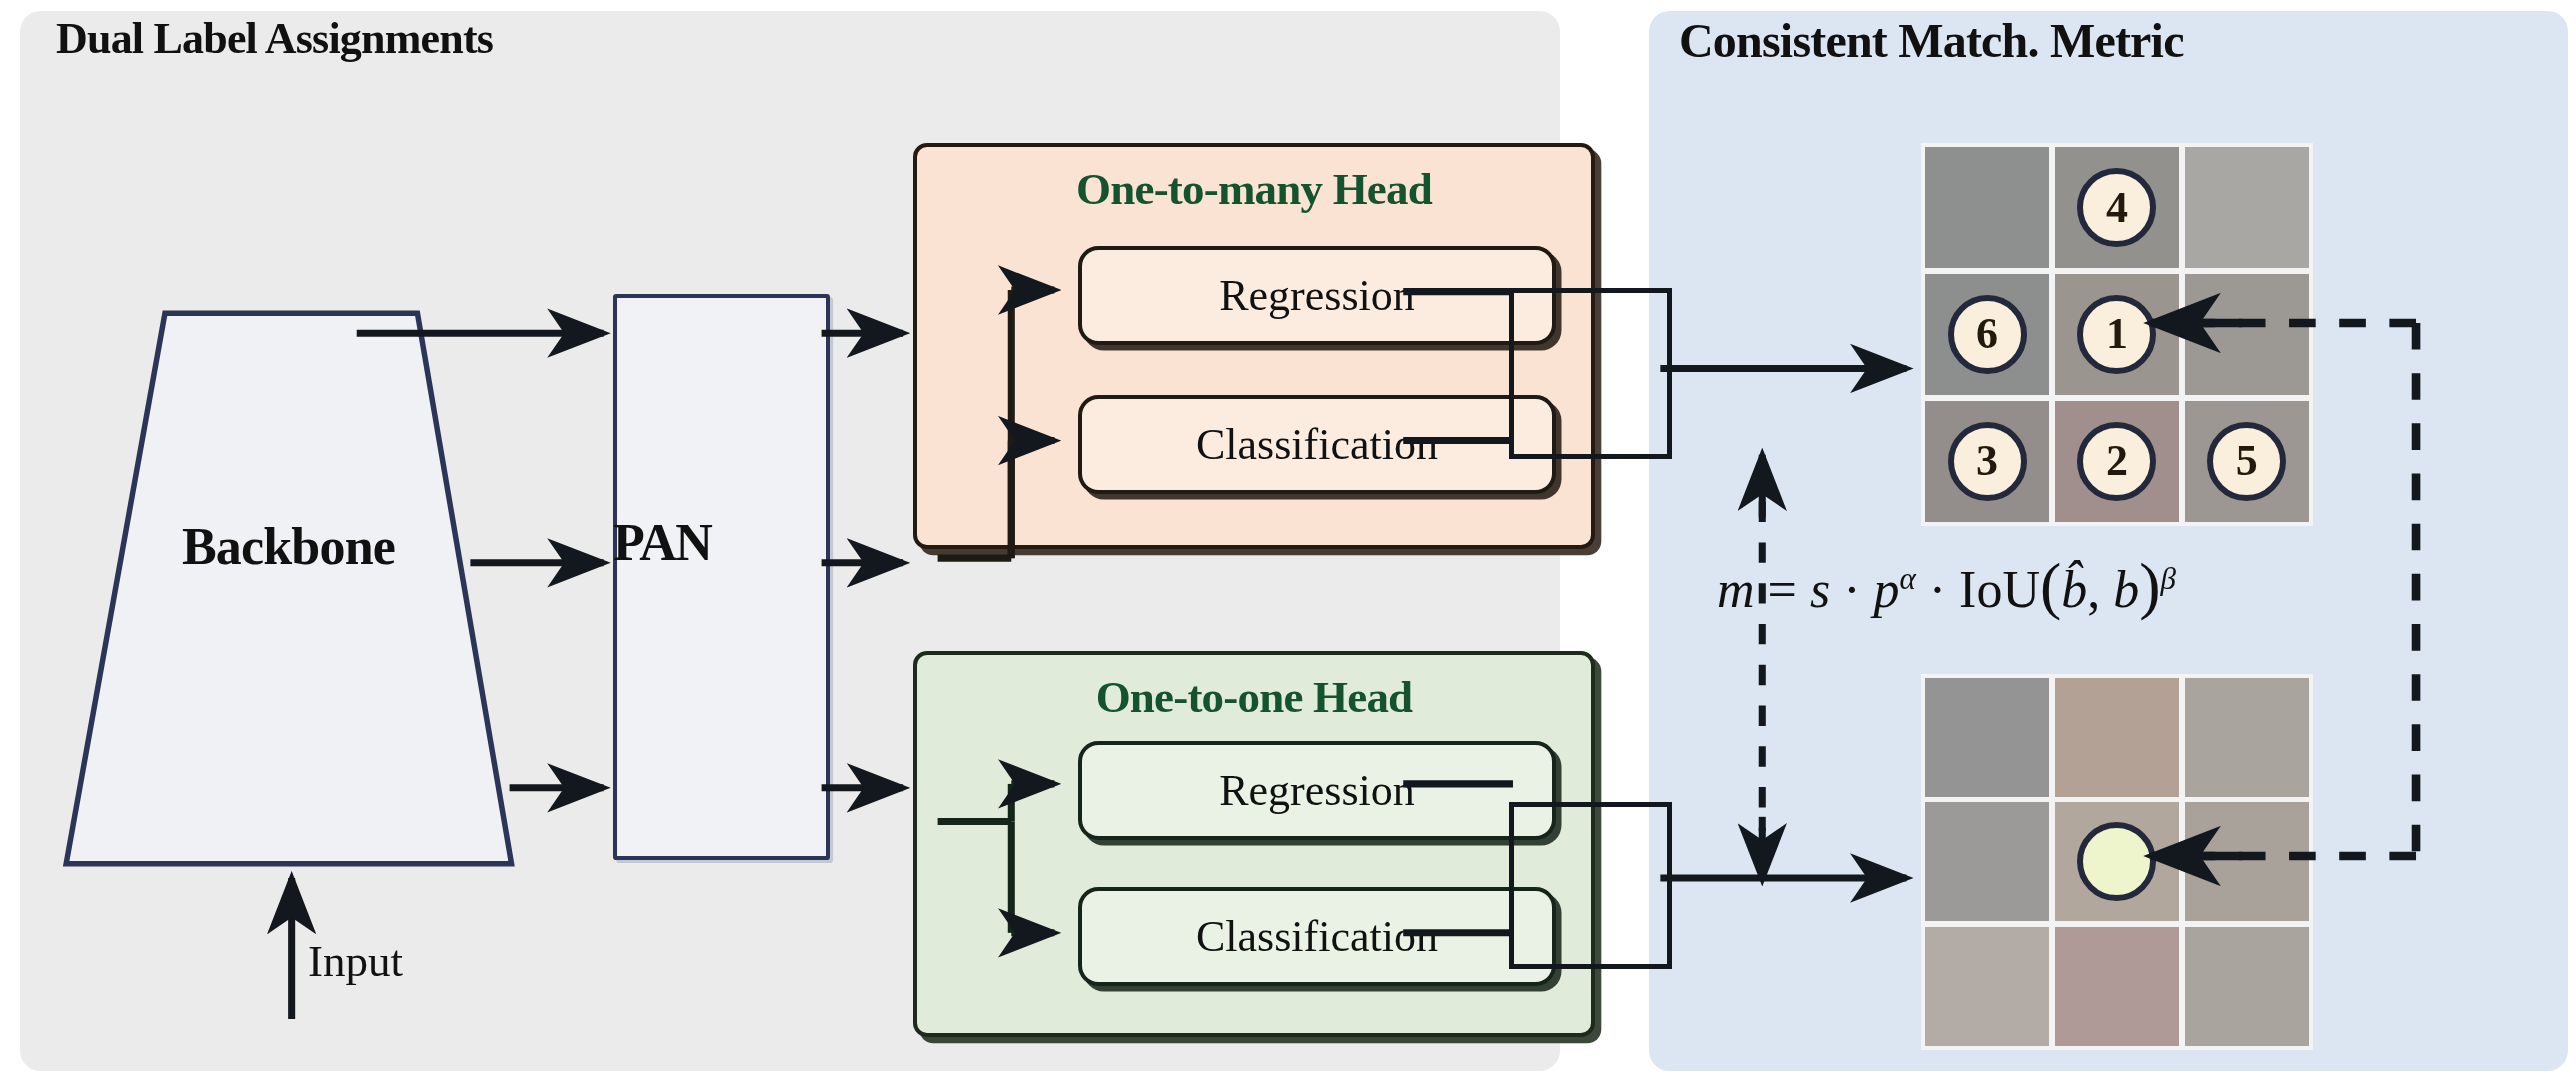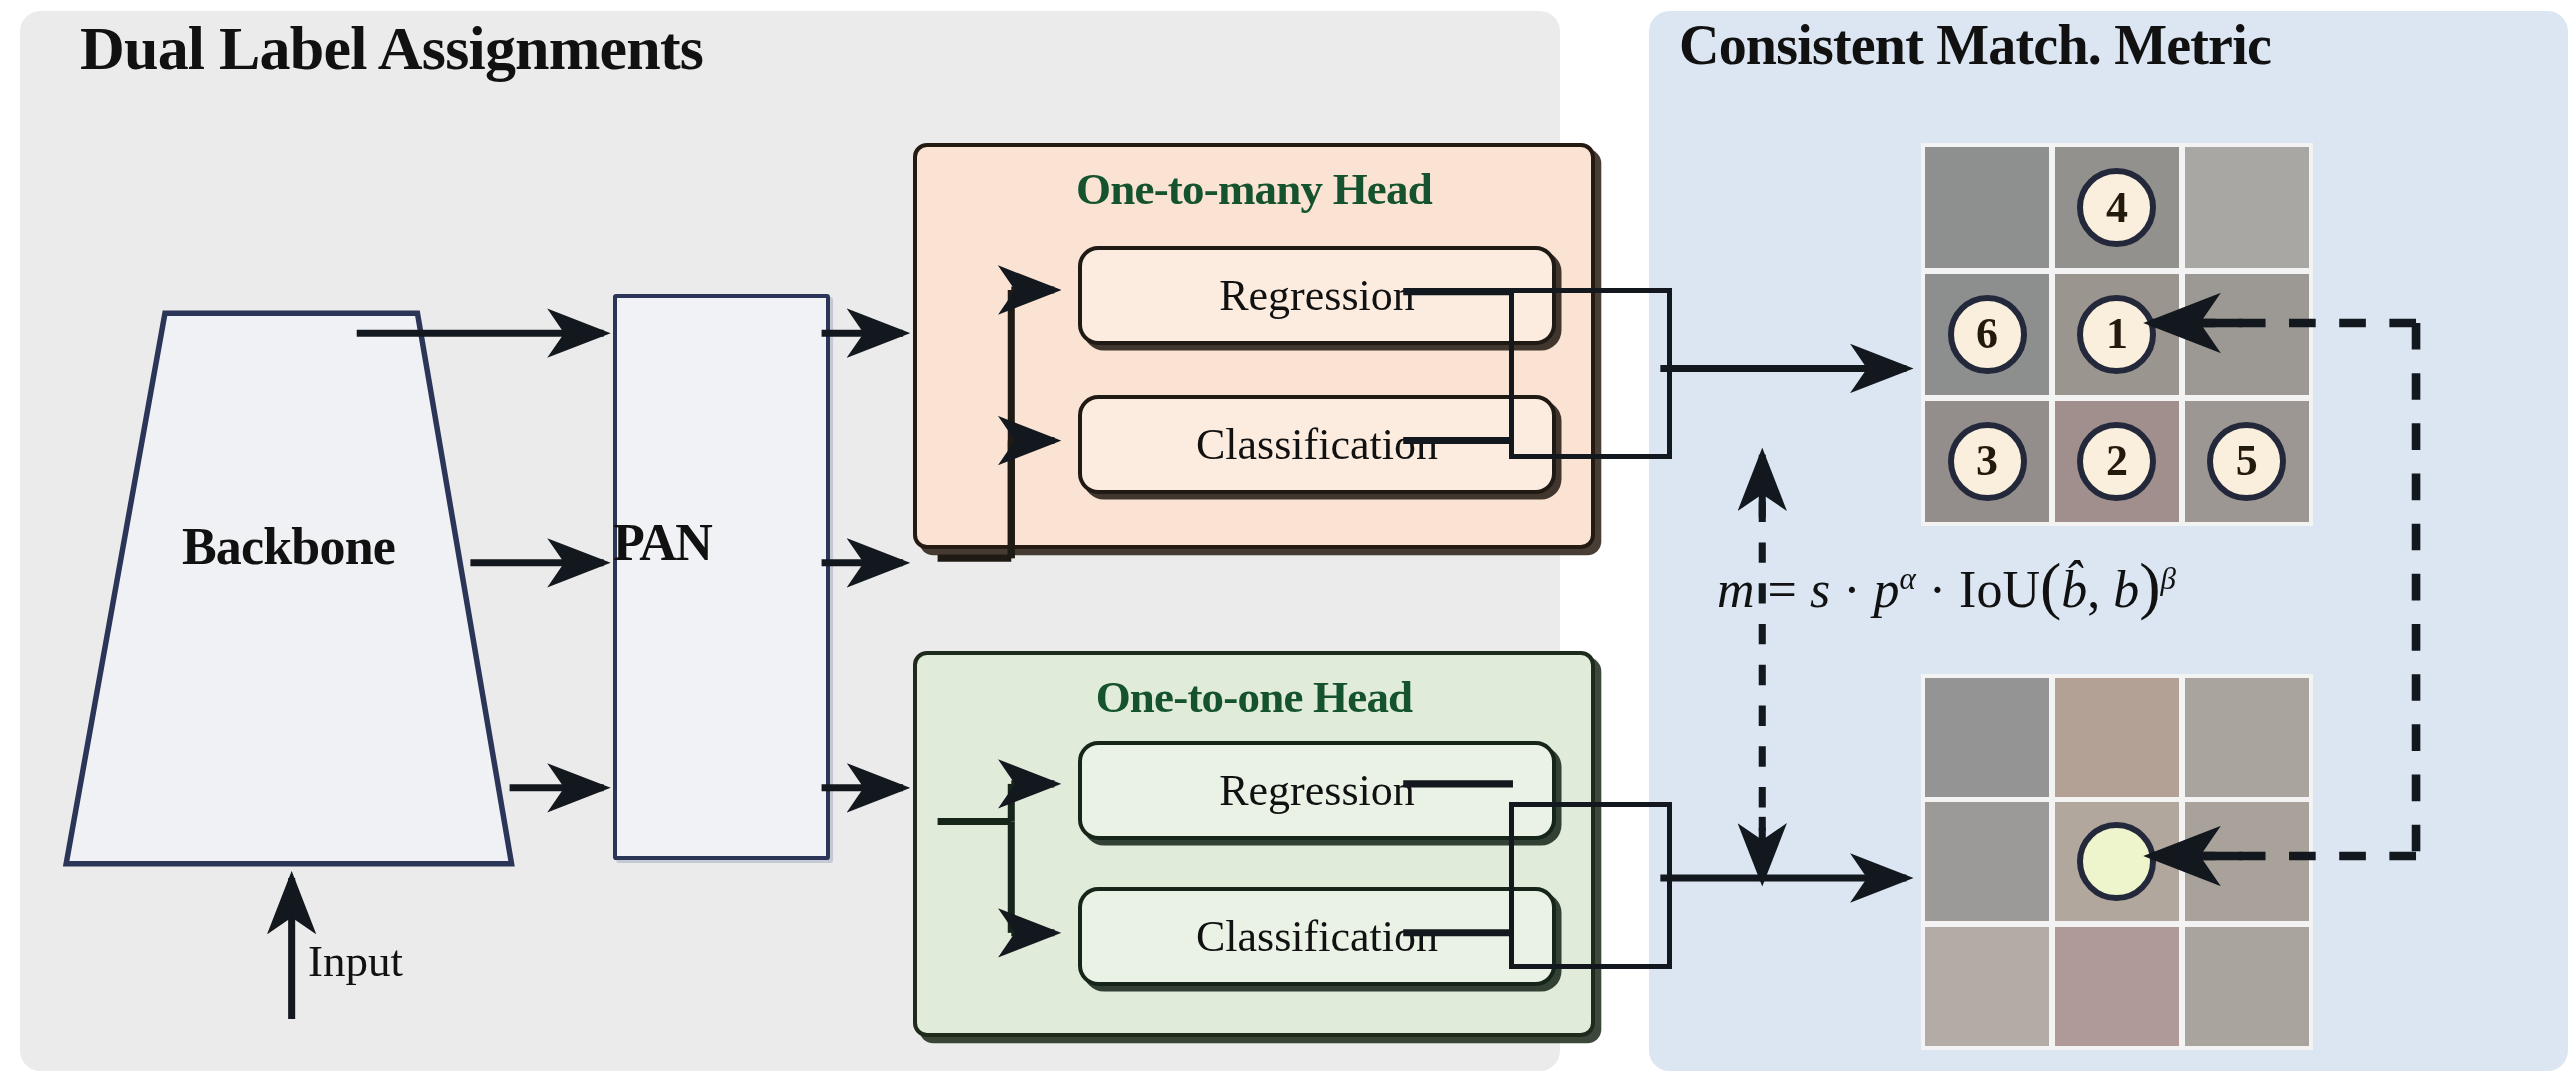--- a/index.html
+++ b/index.html
@@ -11,22 +11,22 @@
     overflow:hidden;
   }
   .panel{position:absolute;border-radius:20.4px;}
   #left-panel{left:20.4px;top:11px;width:1540px;height:1060px;background:#ebebeb;}
   #right-panel{left:1649px;top:11px;width:919px;height:1060px;background:#dbe6f2;}
 
   .panel-title{
     position:absolute;font-weight:bold;color:#111;
     letter-spacing:-0.8px;white-space:nowrap;
   }
-  #title-left{left:56px;top:12.5px;font-size:62px;margin-left:24px;}
-  #title-right{left:1679px;top:12.5px;font-size:56px;}
+  #title-left{left:56px;top:12.5px;font-size:44px;}
+  #title-right{left:1679px;top:12.5px;font-size:48px;}
 
   
   #backbone-shape{
     position:absolute;left:55px;top:307px;width:463px;height:563px;
   }
   #backbone-label{
     position:absolute;left:69px;top:517px;width:439px;text-align:center;
     font-size:52px;font-weight:bold;color:#111;letter-spacing:-0.8px;
   }
 

